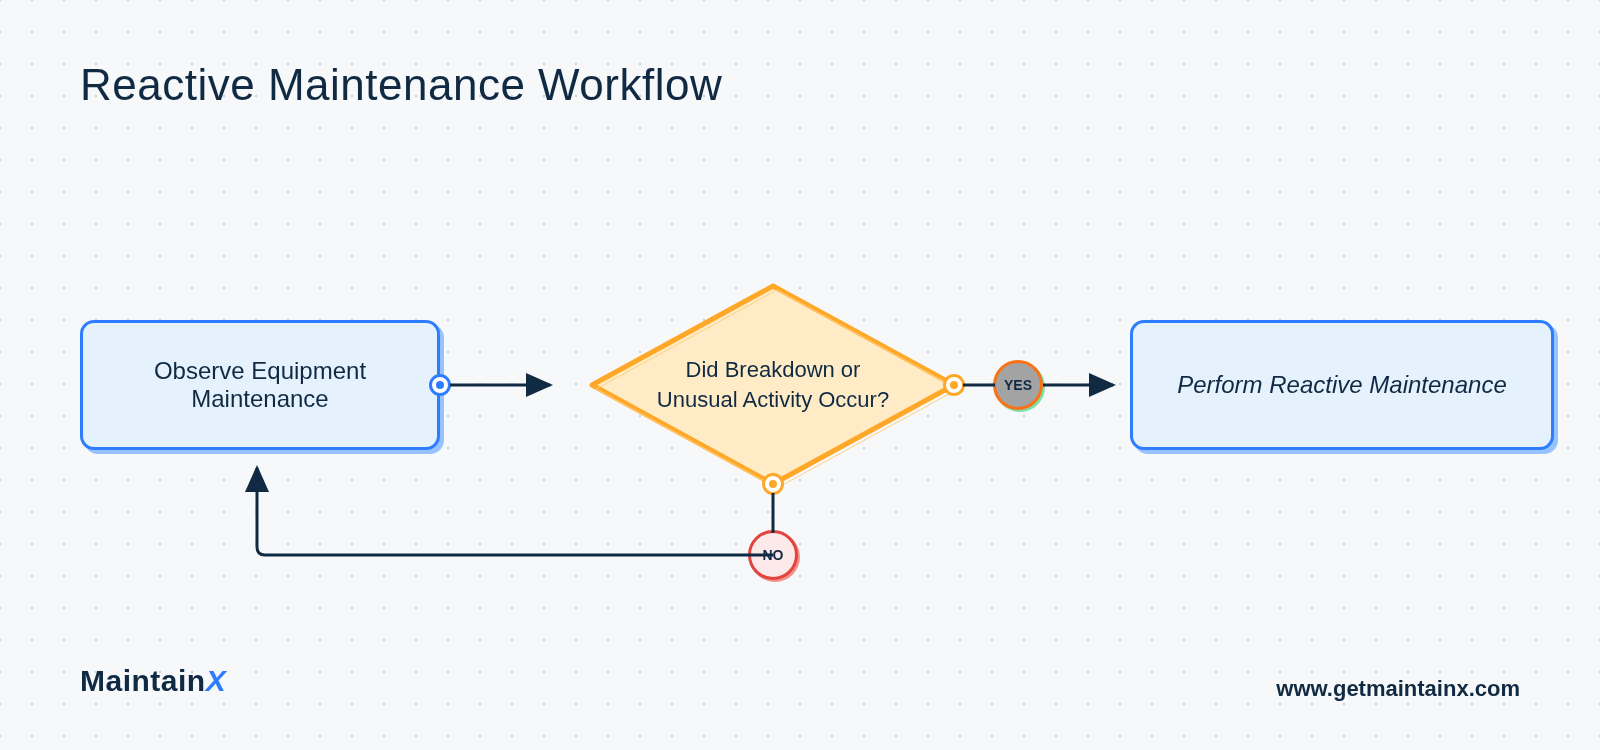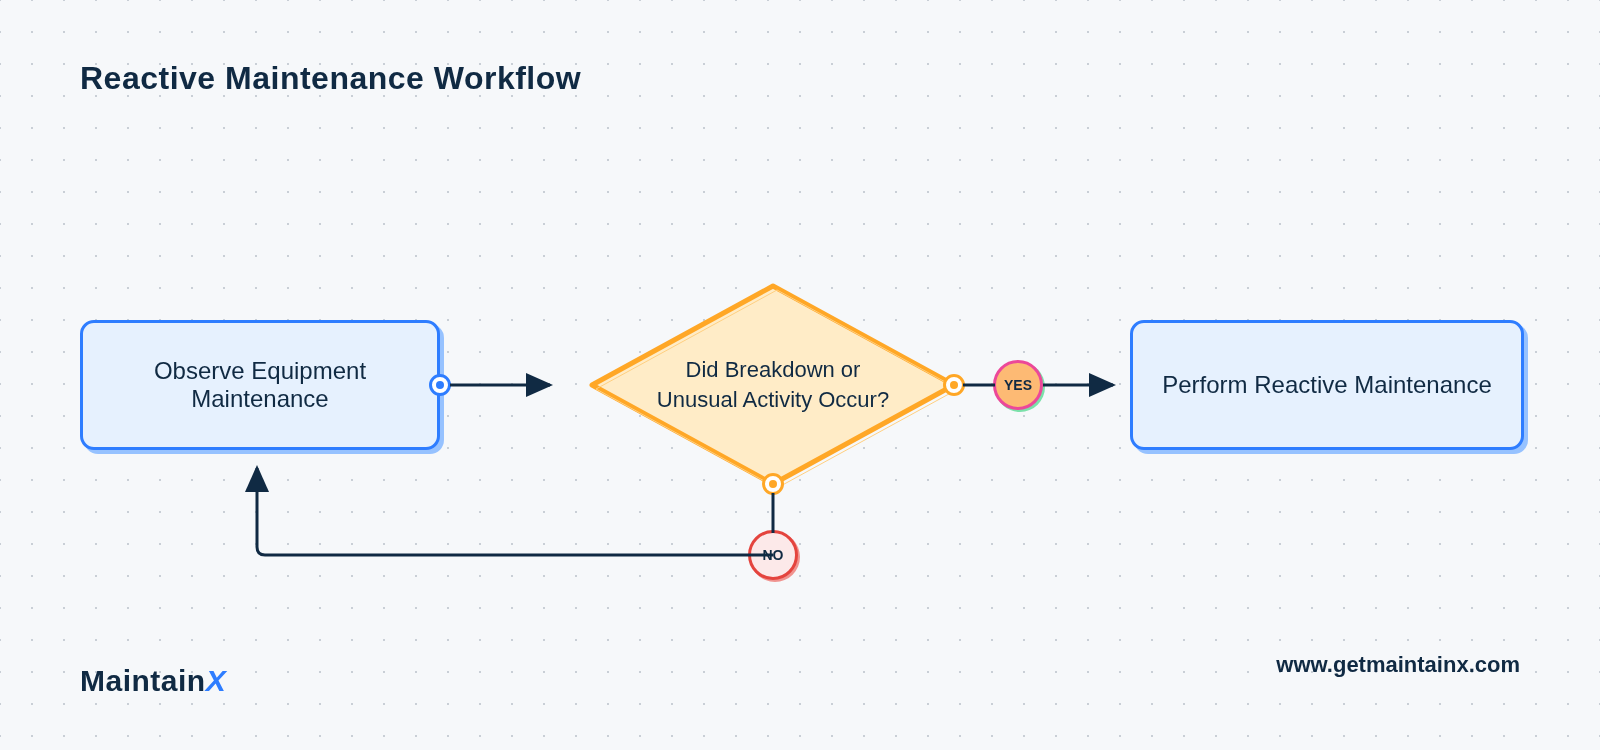--- a/index.html
+++ b/index.html
@@ -11,22 +11,22 @@
     background-size: 32px 32px;
     background-position: 16px 16px;
     font-family: "Segoe UI", Arial, sans-serif;
     position: relative;
     overflow: hidden;
   }
   .title {
     position: absolute;
     left: 80px;
     top: 60px;
-    font-size: 32px;
-    font-weight: 700;
+    font-size: 44px;
+    font-weight: 400;
     color: #102a43;
     letter-spacing: 0.5px;
   }
   .node-rect {
     position: absolute;
     background: #e6f1fe;
     border: 3px solid #2e7dff;
     border-radius: 14px;
     display: flex;
     align-items: center;
@@ -81,22 +81,22 @@
     border-radius: 50%;
     display: flex;
     align-items: center;
     justify-content: center;
     font-size: 14px;
     font-weight: 700;
     color: #102a43;
     transform: translate(-50%,-50%);
   }
   .badge-yes {
-    background: #fdba74;
-    border: 3px solid #ec4899;
+    background: #a3a3a3;
+    border: 3px solid #f97316;
     box-shadow: 2px 2px 0 #7be1aa;
   }
   .badge-no {
     background: #fce9e9;
     border: 3px solid #e4443e;
     box-shadow: 2px 2px 0 #f0938f;
   }
   .footer-brand {
     position: absolute;
     left: 80px;
@@ -104,21 +104,21 @@
     font-size: 30px;
     font-weight: 800;
     color: #102a43;
     letter-spacing: 0.5px;
     margin-top: 48px;
   }
   .footer-brand .x { color: #2e7dff; font-style: italic; font-weight: 900; }
   .footer-url {
     position: absolute;
     right: 80px;
-    bottom: 72px;
+    bottom: 48px;
     font-size: 22px;
     font-weight: 700;
     color: #102a43;
   }
   svg.connector { position: absolute; overflow: visible; }
 </style>
 </head>
 <body>
 
 <div class="title">Reactive Maintenance Workflow</div>
@@ -168,21 +168,21 @@
 
 <svg class="connector" style="left:1043px; top:375px;" width="90" height="20">
   <defs>
     <marker id="ah2" markerWidth="10" markerHeight="10" refX="8" refY="5" orient="auto">
       <path d="M0,1 L9,5 L0,9 Z" fill="#102a43"></path>
     </marker>
   </defs>
   <line x1="0" y1="10" x2="70" y2="10" stroke="#102a43" stroke-width="3" marker-end="url(#ah2)"></line>
 </svg>
 
-<div class="node-rect" style="left:1130px; top:320px; width:394px; height:130px;">
+<div class="node-rect" style="left:1130px; top:320px; width:424px; height:130px;font-style:italic;">
   <span>Perform Reactive Maintenance</span>
 </div>
 
 <div class="badge badge-no" style="left:773px; top:555px;">
   <span>NO</span>
 </div>
 
 <svg class="connector" style="left:768px; top:493px;" width="10" height="44">
   <line x1="5" y1="0" x2="5" y2="40" stroke="#102a43" stroke-width="3"></line>
 </svg>

